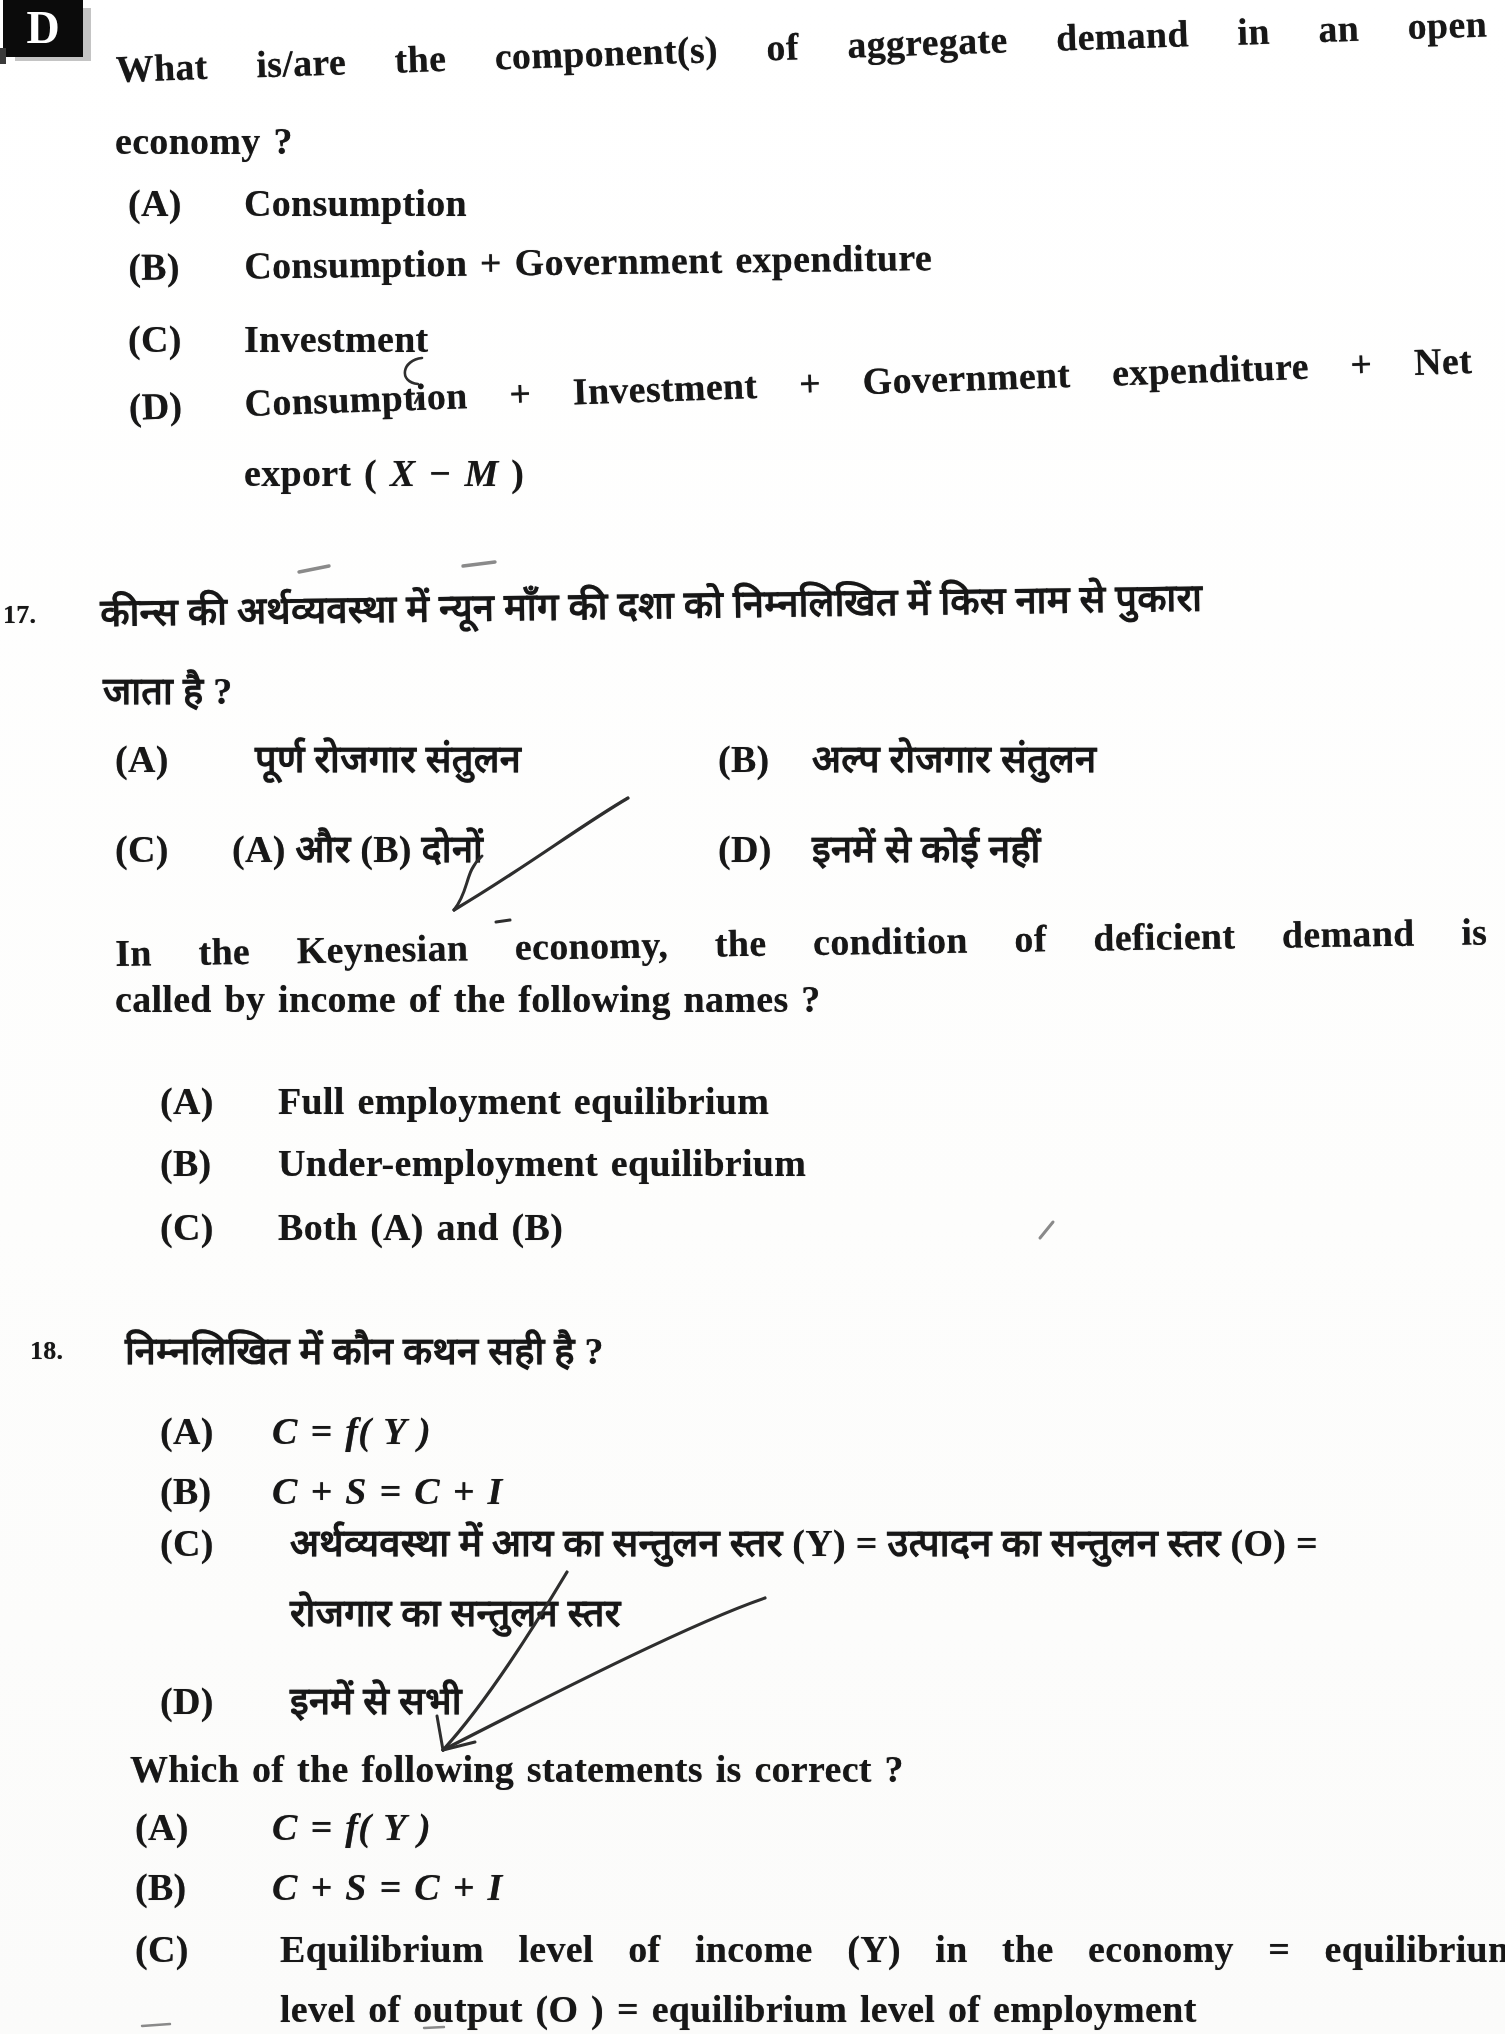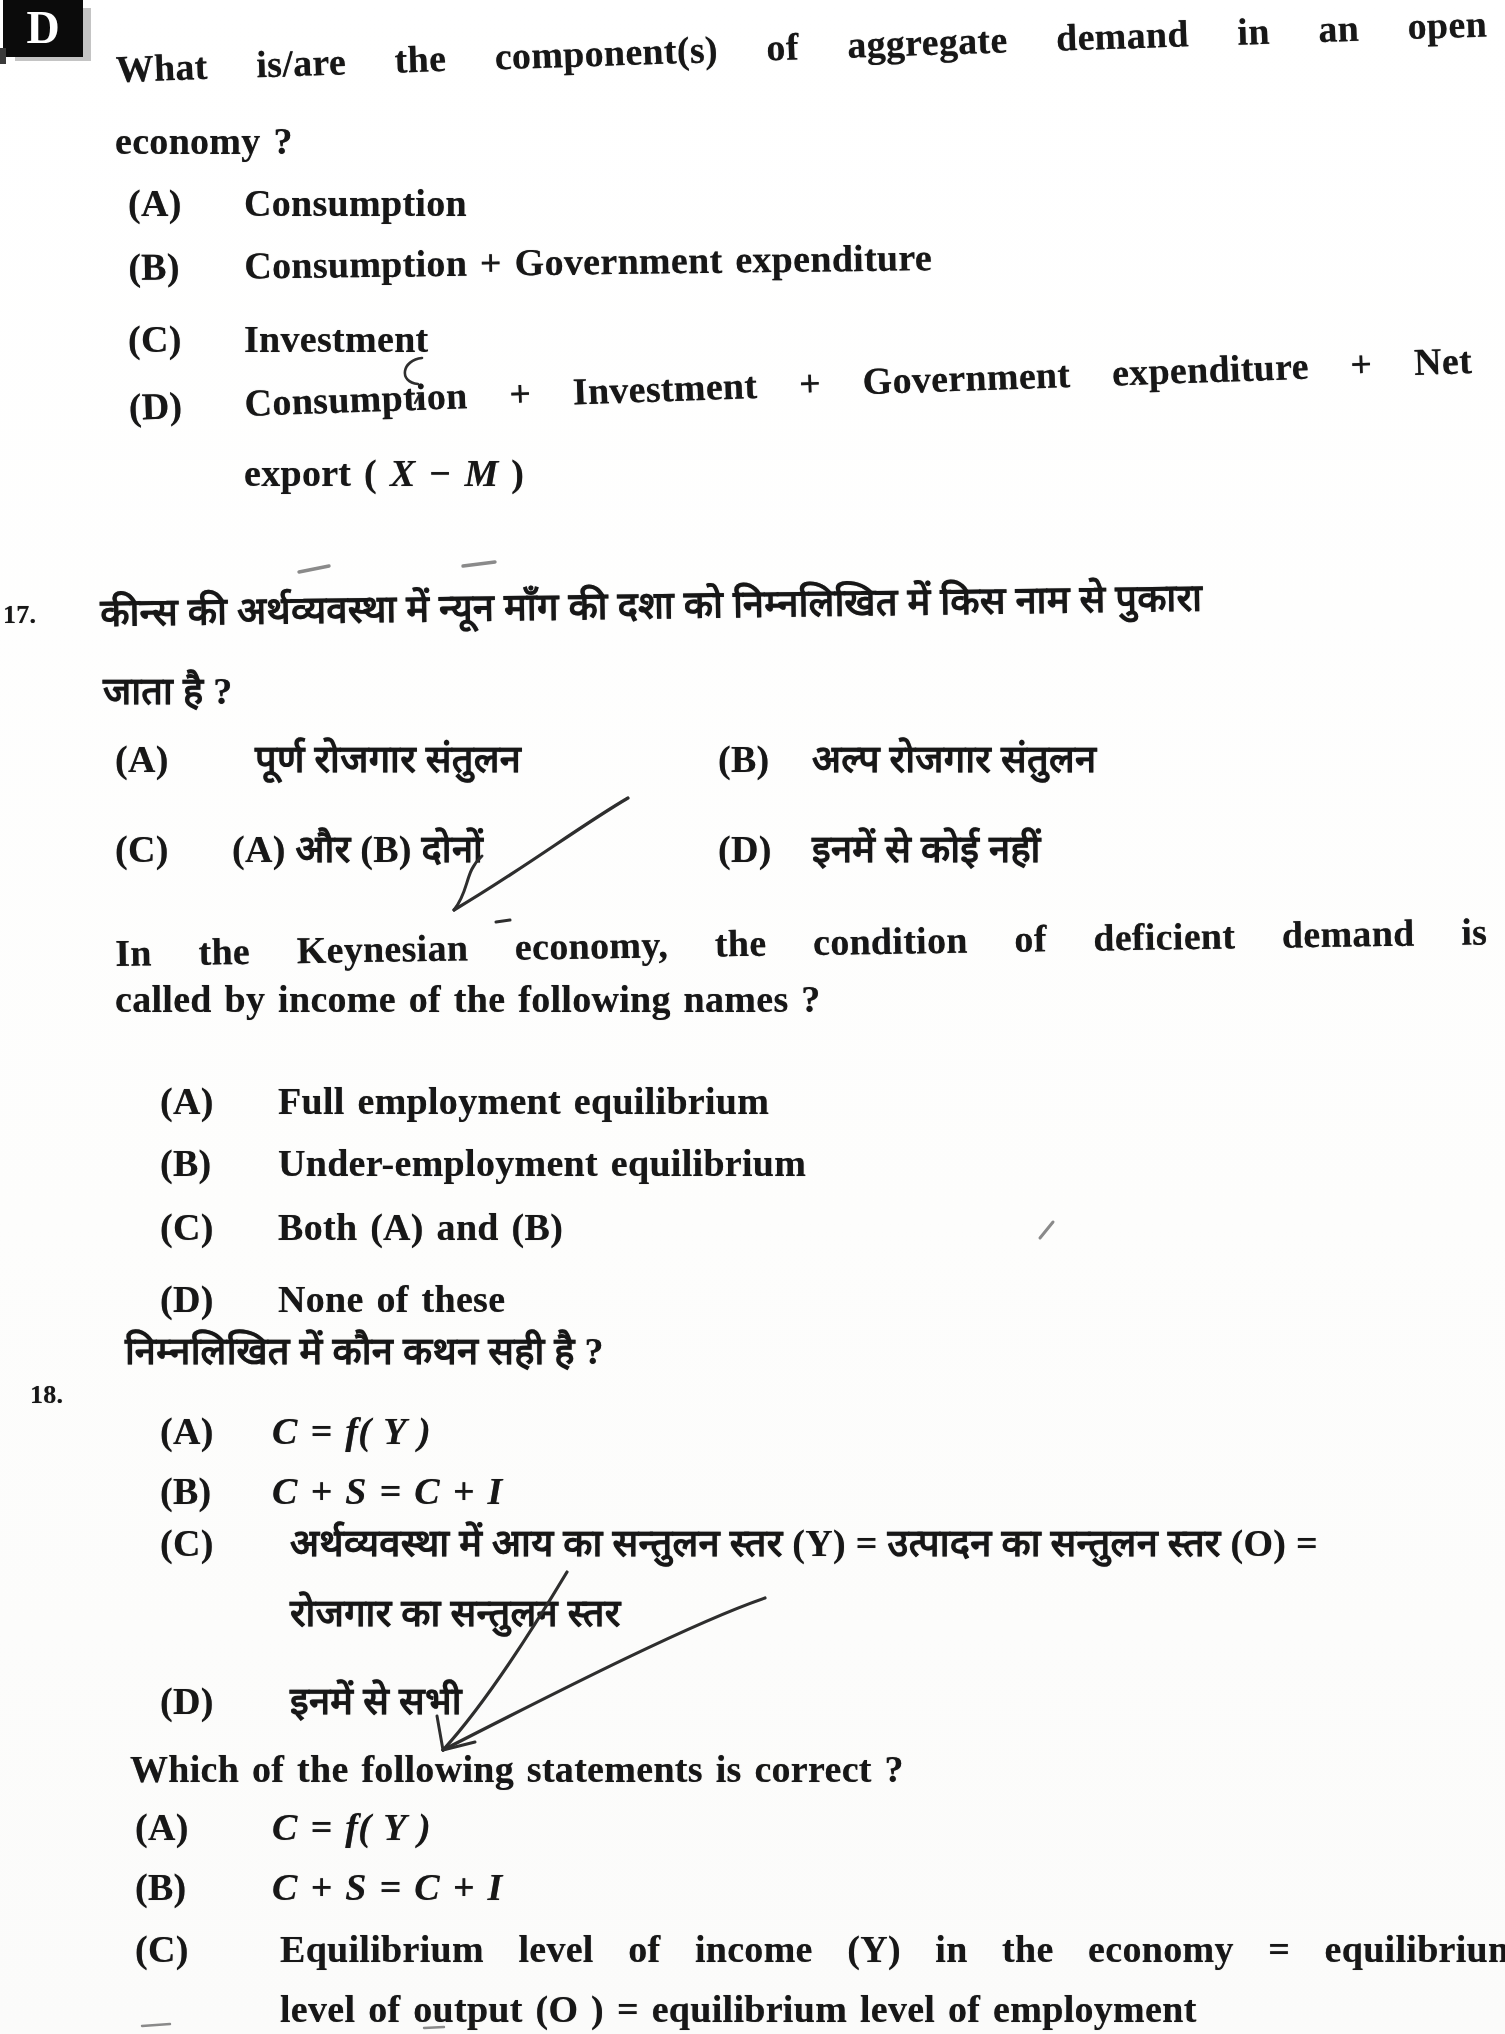--- a/index.html
+++ b/index.html
@@ -81,25 +81,22 @@
 
   <div class="ln en" style="left:160px;top:1080px;">
     <span class="lab" style="width:118px;">(A)</span><span>Full employment equilibrium</span>
   </div>
   <div class="ln en" style="left:160px;top:1142px;">
     <span class="lab" style="width:118px;">(B)</span><span>Under-employment equilibrium</span>
   </div>
   <div class="ln en" style="left:160px;top:1206px;">
     <span class="lab" style="width:118px;">(C)</span><span>Both (A) and (B)</span>
   </div>
-  <div class="ln en" style="left:160px;top:1278px;">
-    <span class="lab" style="width:118px;">(D)</span><span>None of these</span>
-  </div>
 
-  <div class="ln num" style="left:30px;top:1336px;margin-top:44px;">18.</div>
+  <div class="ln num" style="left:30px;top:1336px;">18.</div>
   <div class="ln hi" style="left:125px;top:1330px;">निम्नलिखित में कौन कथन सही है ?</div>
 
   <div class="ln en" style="left:160px;top:1410px;">
     <span class="lab" style="width:112px;">(A)</span><span class="it">C = f( Y )</span>
   </div>
   <div class="ln en" style="left:160px;top:1470px;">
     <span class="lab" style="width:112px;">(B)</span><span class="it">C + S = C + I</span>
   </div>
   <div class="ln hi" style="left:160px;top:1522px;">
     <span class="lab en" style="width:130px;">(C)</span><span>अर्थव्यवस्था में आय का सन्तुलन स्तर (Y) = उत्पादन का सन्तुलन स्तर (O) =</span>

